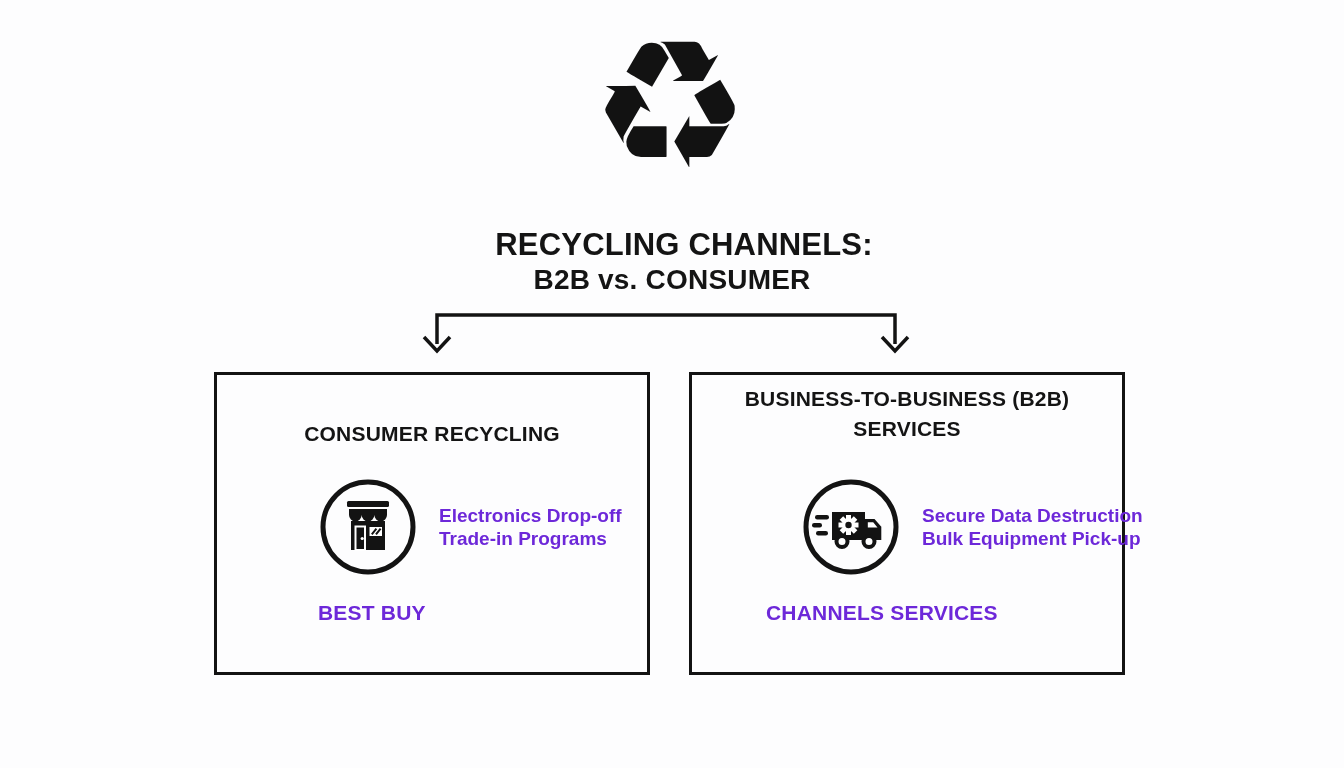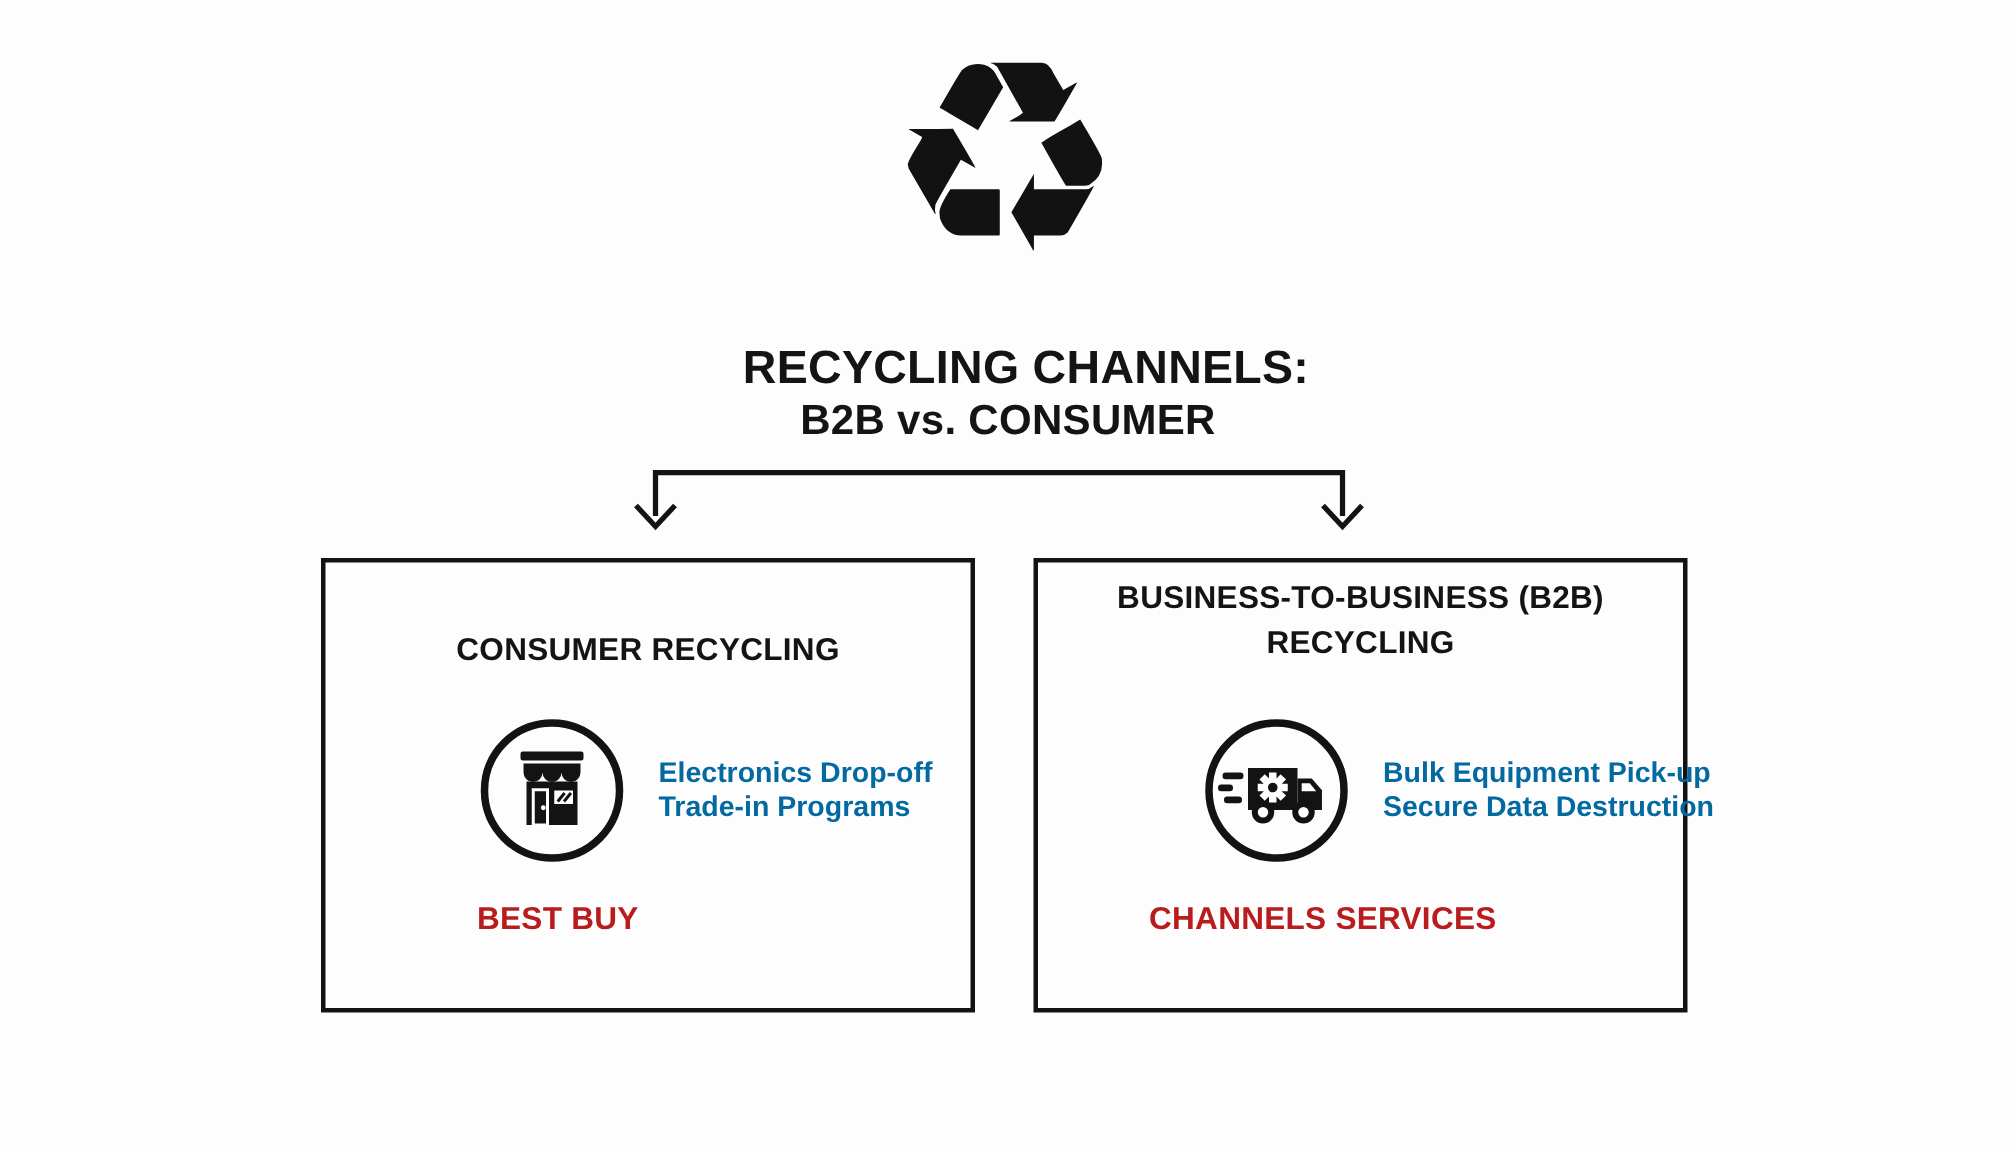--- a/index.html
+++ b/index.html
@@ -107,30 +107,30 @@
   .box-b2b .icon-row { left: 109px; }
   .circle-icon {
     width: 100px;
     height: 100px;
     flex: 0 0 auto;
   }
   .services {
     font-size: 19px;
     font-weight: 600;
     line-height: 23px;
-    color: #0369a1;
+    color: #6d28d9;
     white-space: nowrap;
   }
   .brand {
     position: absolute;
     top: 226px;
     font-size: 21px;
     font-weight: bold;
     letter-spacing: 0.2px;
-    color: #b91c1c;
+    color: #6d28d9;
   }
   .box-consumer .brand { left: 101px; }
   .box-b2b .brand { left: 74px; }
 </style>
 </head>
 <body>
 
 <div class="canvas">
 
   <div class="recycle-wrap">
@@ -164,21 +164,21 @@
       <div class="services">
         <div>Electronics Drop-off</div>
         <div>Trade-in Programs</div>
       </div>
     </div>
     <div class="brand">BEST BUY</div>
   </div>
 
   <div class="box box-b2b">
     <div class="box-title">
-      <span>BUSINESS-TO-BUSINESS (B2B) RECYCLING</span>
+      <span>BUSINESS-TO-BUSINESS (B2B) SERVICES</span>
     </div>
     <div class="icon-row">
       <svg class="circle-icon" viewBox="0 0 100 100" xmlns="http://www.w3.org/2000/svg">
         <circle cx="50" cy="50" r="45" fill="none" stroke="#131313" stroke-width="5"></circle>
         <rect x="14" y="38" width="14" height="4.5" rx="2.2" fill="#131313"></rect>
         <rect x="11" y="46" width="10" height="4.5" rx="2.2" fill="#131313"></rect>
         <rect x="15" y="54" width="12" height="4.5" rx="2.2" fill="#131313"></rect>
         <rect x="31" y="35" width="33" height="28" fill="#131313"></rect>
         <g transform="translate(47.5 48)">
           <rect x="-2.5" y="-10" width="5" height="20" fill="#ffffff"></rect>
@@ -187,20 +187,20 @@
           <rect x="-2.5" y="-10" width="5" height="20" fill="#ffffff" transform="rotate(135)"></rect>
           <circle cx="0" cy="0" r="6.5" fill="#ffffff"></circle>
           <circle cx="0" cy="0" r="3.2" fill="#131313"></circle>
         </g>
         <path d="M64 42 h9.5 l6.8 7.8 v13.2 h-16.3 z" fill="#131313"></path>
         <path d="M66.8 45.2 h5.4 l4.3 5.3 h-9.7 z" fill="#ffffff"></path>
         <circle cx="41" cy="64.5" r="5.5" fill="#ffffff" stroke="#131313" stroke-width="4"></circle>
         <circle cx="68" cy="64.5" r="5.5" fill="#ffffff" stroke="#131313" stroke-width="4"></circle>
       </svg>
       <div class="services">
+        <div>Secure Data Destruction</div>
         <div>Bulk Equipment Pick-up</div>
-        <div>Secure Data Destruction</div>
       </div>
     </div>
     <div class="brand">CHANNELS SERVICES</div>
   </div>
 
 </div>
 
 </body></html>

